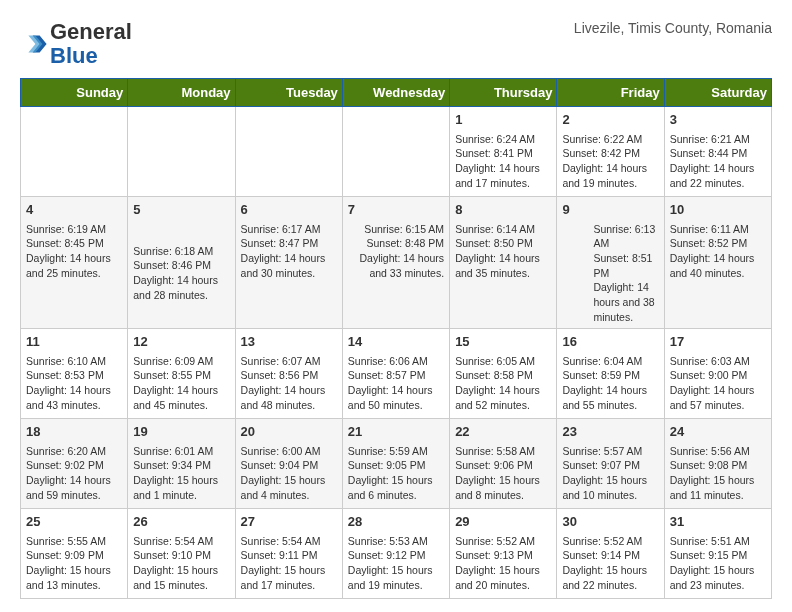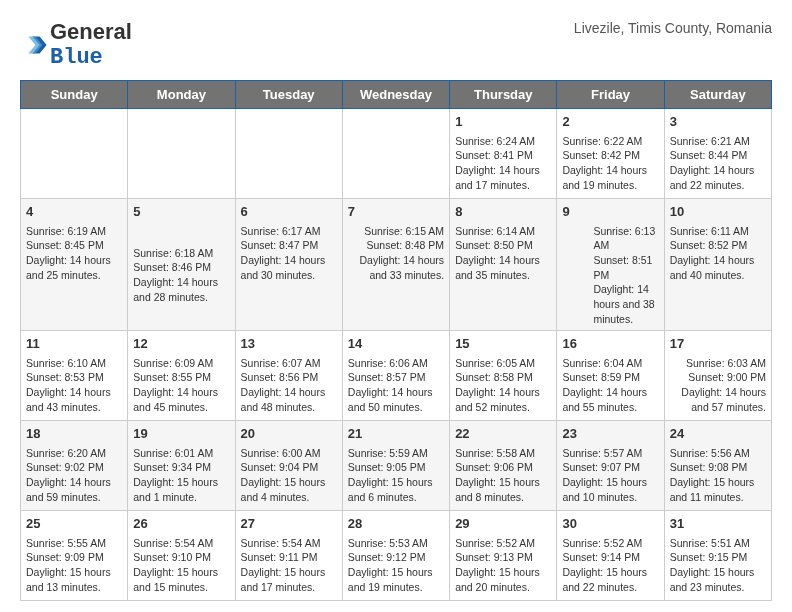--- a/index.html
+++ b/index.html
@@ -19,21 +19,21 @@
     .logo {
       display: flex;
       align-items: center;
     }
     .logo-text {
       font-size: 22px;
       font-weight: bold;
       line-height: 1.1;
     }
     .logo-general { color: #333; }
-    .logo-blue { color: #1a5fa8; font-family: Liberation Mono, monospace; }
+    .logo-blue { color: #1a5fa8; }
     .logo-icon {
       width: 28px;
       height: 28px;
       margin-right: 2px;
     }
     .title-block {
       text-align: right;
     }
     .title-block h1 {
       font-size: 32px;
@@ -44,24 +44,24 @@
       font-size: 14px;
       color: #555;
       font-weight: normal;
     }
     table {
       width: 100%;
       border-collapse: collapse;
       font-size: 11px;
     }
     thead tr th {
-      background-color: #737373;
+      background-color: #4d7c0f;
       color: #fff;
       padding: 6px 4px;
-      text-align: center;
+      text-align: right;
       font-size: 13px;
       font-weight: bold;
       border: 1px solid #1a5fa8;
     }
     tbody tr td {
       border: 1px solid #ccc;
       vertical-align: top;
       padding: 4px 5px;
       min-height: 80px;
       height: 90px;
@@ -219,21 +219,21 @@
 Daylight: 14 hours and 52 minutes.</div>
         </td>
         <td>
           <span class="day-num">16</span>
           <div class="day-info" style="white-space: pre-line;">Sunrise: 6:04 AM
 Sunset: 8:59 PM
 Daylight: 14 hours and 55 minutes.</div>
         </td>
         <td>
           <span class="day-num">17</span>
-          <div class="day-info" style="white-space: pre-line; text-align: right;">Sunrise: 6:03 AM
+          <div class="day-info" style="white-space: pre-line;">Sunrise: 6:03 AM
 Sunset: 9:00 PM
 Daylight: 14 hours and 57 minutes.</div>
         </td>
       </tr>
       <tr>
         <td>
           <span class="day-num">18</span>
           <div class="day-info" style="white-space: pre-line;">Sunrise: 6:20 AM
 Sunset: 9:02 PM
 Daylight: 14 hours and 59 minutes.</div>

